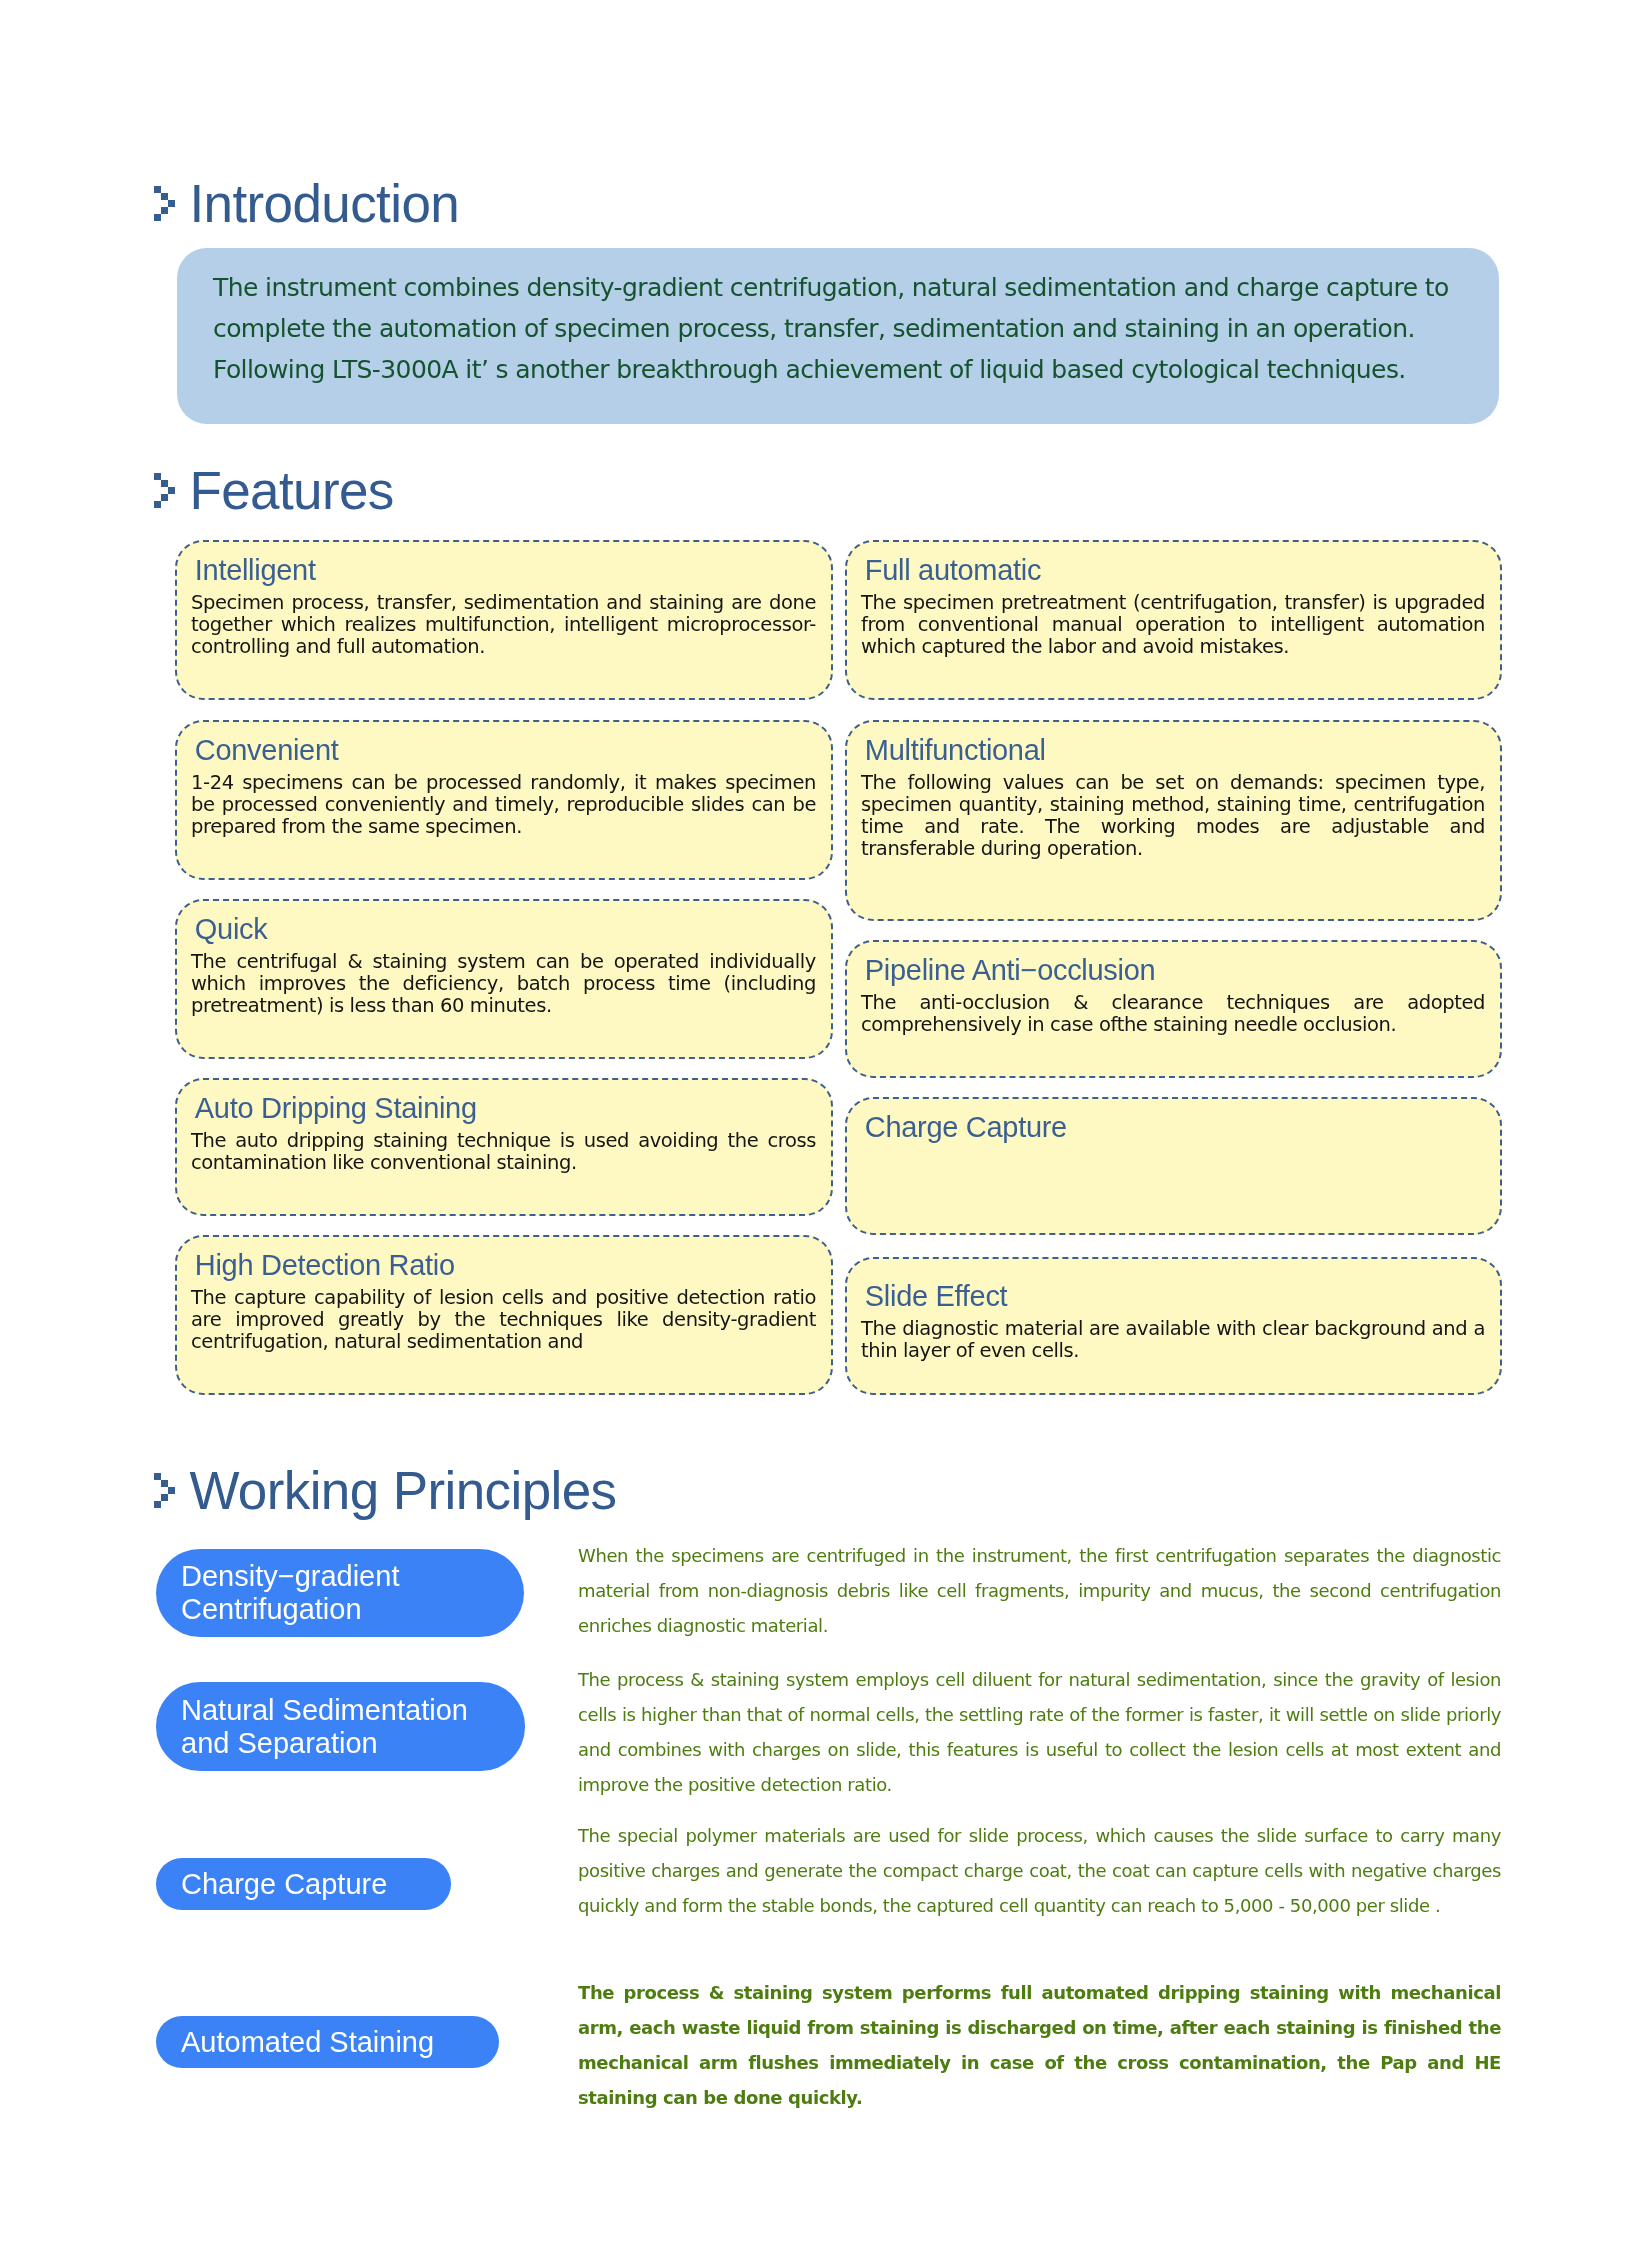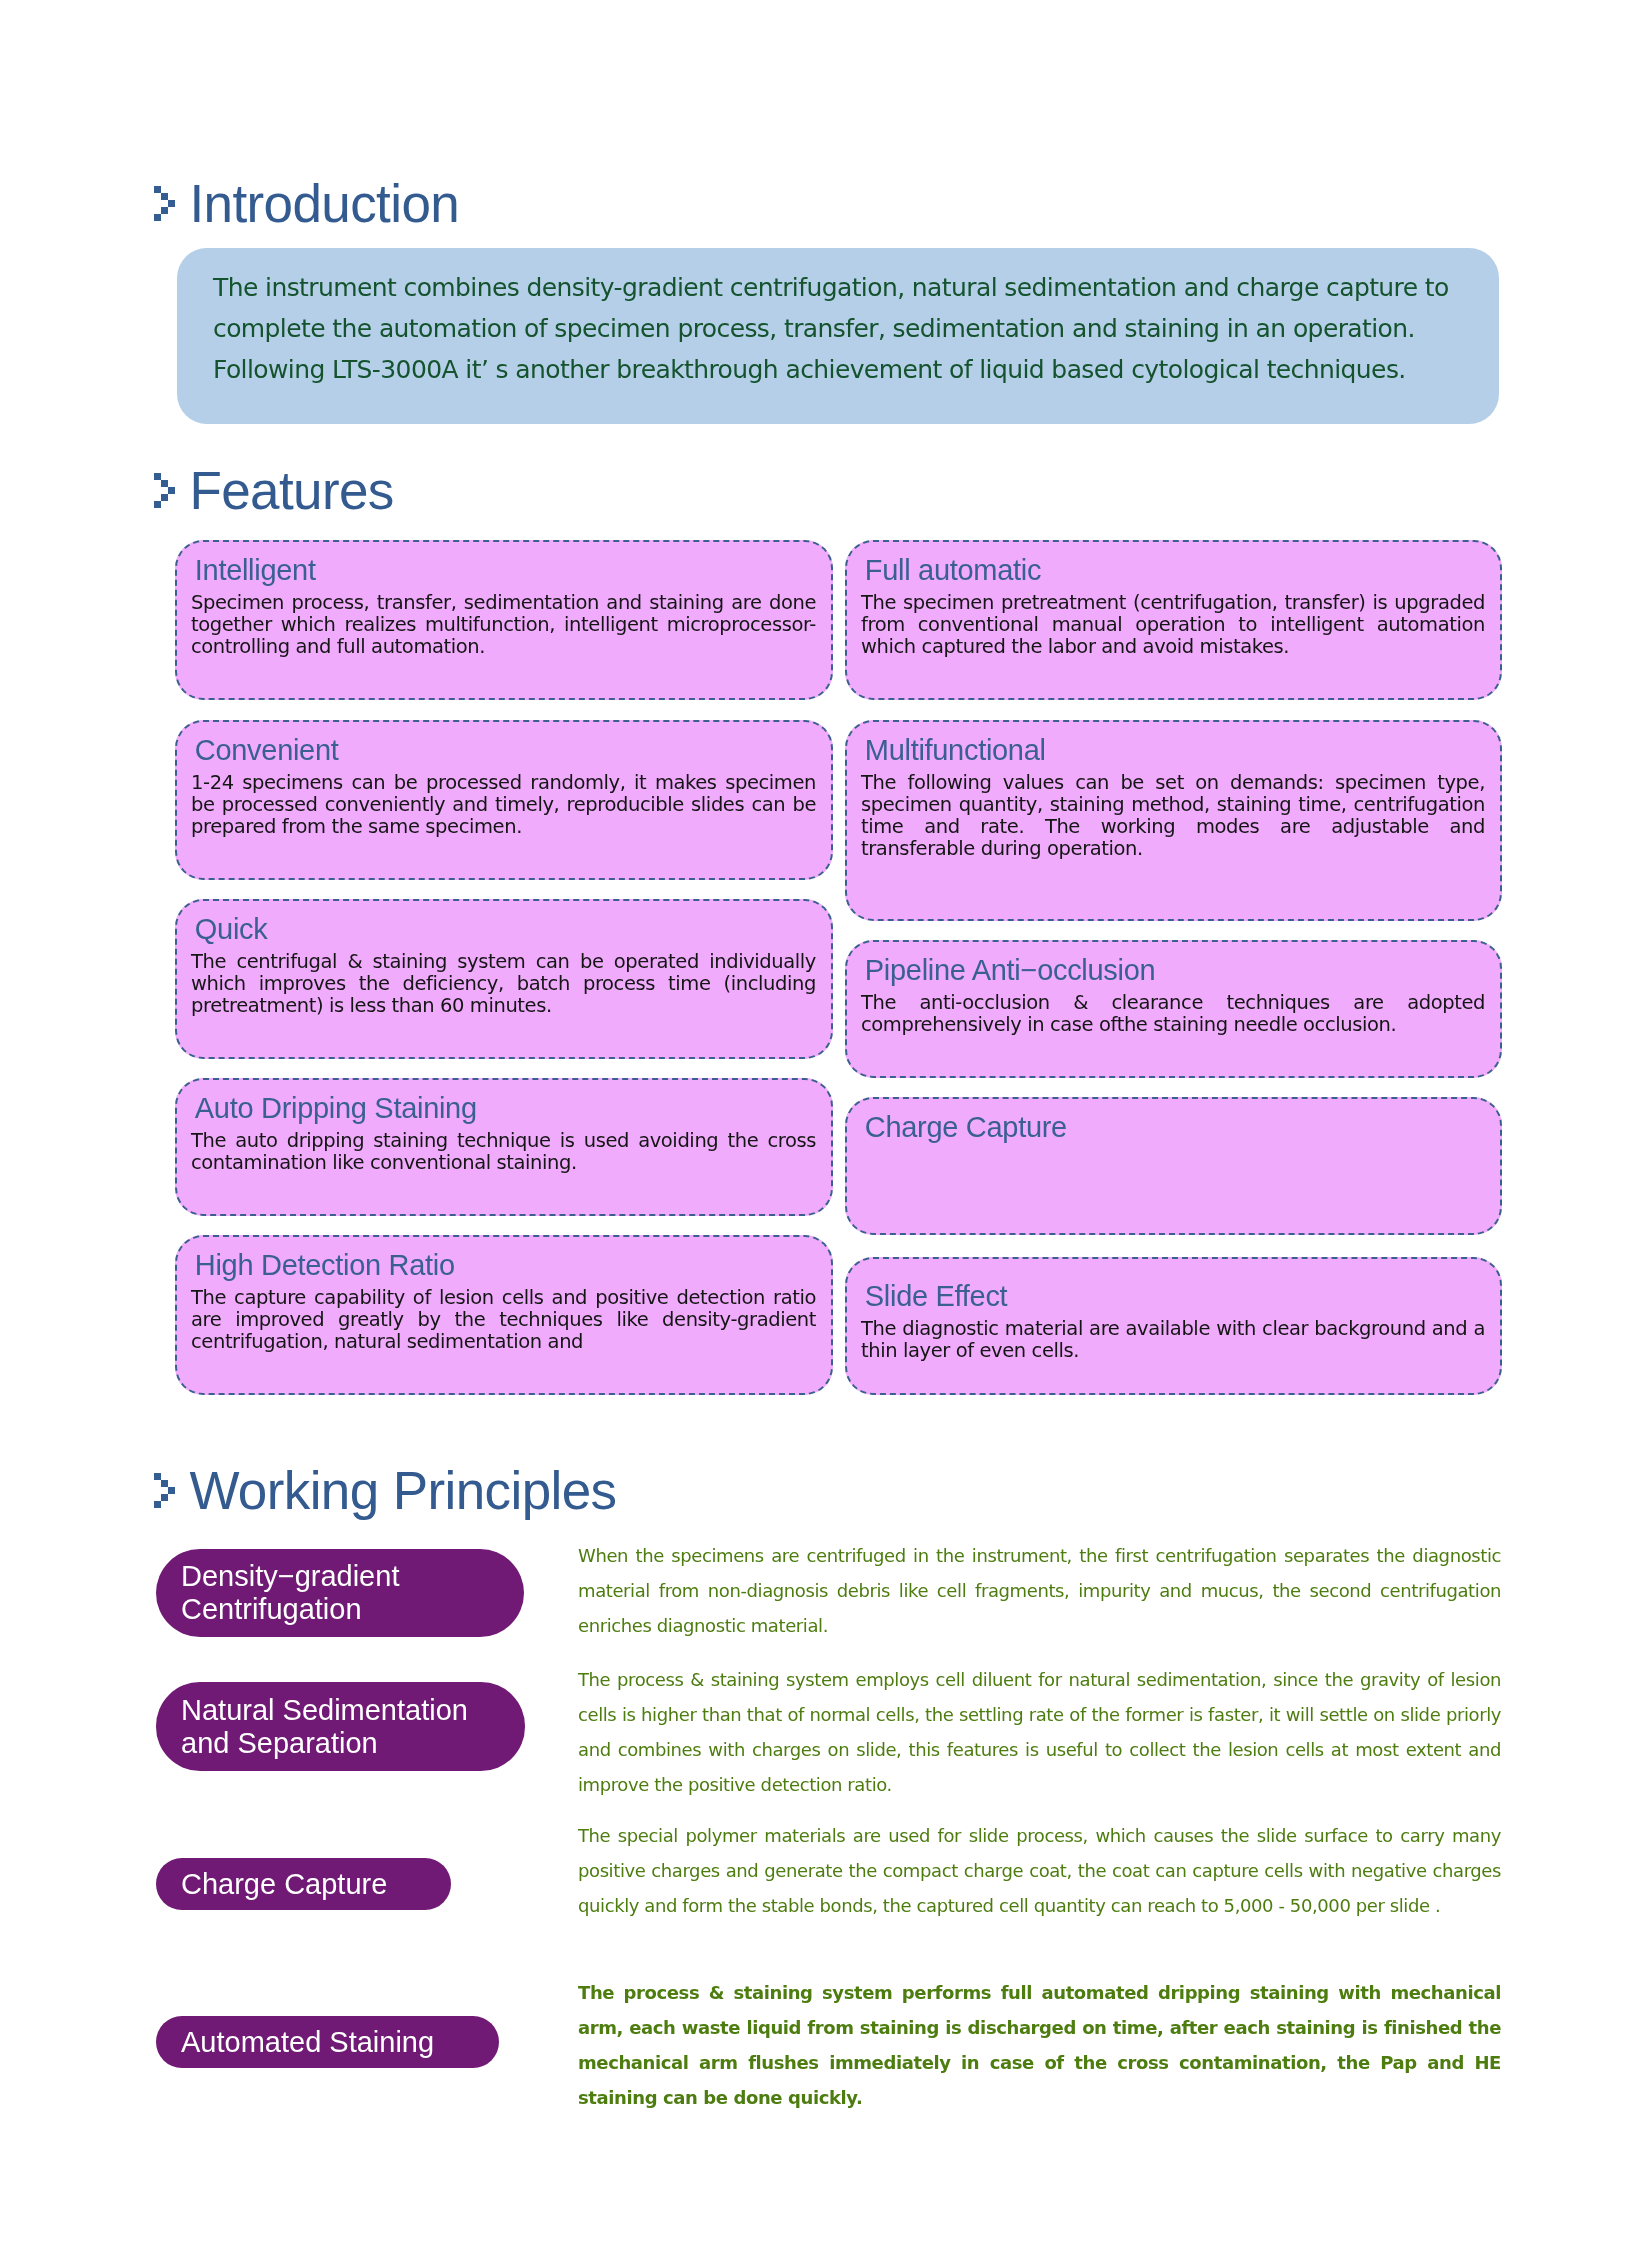--- a/index.html
+++ b/index.html
@@ -8,25 +8,25 @@
 
   .section-head { position: absolute; left: 154px; display: flex; align-items: center; height: 57px; }
   .chev { position: relative; width: 21.4px; height: 35px; margin-right: 14px; }
   .chev span { position: absolute; width: 7px; height: 7px; background: #345d92; }
   .section-title { font-family: "Liberation Sans", sans-serif; font-size: 53px; color: #345b8f; letter-spacing: -0.6px; line-height: 1; }
 
   .intro-box { position: absolute; left: 177px; top: 248px; width: 1322px; height: 176px;
     background: #b5cfe9; border-radius: 30px; padding: 19px 38px 0 36px; }
   .intro-text { font-family: "DejaVu Sans", sans-serif; font-size: 25px; line-height: 41px; color: #14532d; letter-spacing: -0.6px; }
 
-  .card { position: absolute; border: 2.5px dashed #3d5f8f; border-radius: 28px; padding: 8.8px 15px 0 14px; background: #f0abfc; }
+  .card { position: absolute; border: 2.5px dashed #3d5f8f; border-radius: 28px; padding: 8.8px 15px 0 14px; background: #fef9c3; }
   .card-title { font-family: "Liberation Sans", sans-serif; font-size: 29px; color: #3a5f92; line-height: 39px; margin-left: 3.8px; letter-spacing: -0.3px; }
   .card-text { font-family: "DejaVu Sans", sans-serif; font-size: 19.5px; line-height: 22px; color: #151515; text-align: justify; letter-spacing: -0.4px; margin-top: 2.5px; }
 
-  .pill { position: absolute; left: 156px; background: #701a75; color: #fff; border-radius: 44px;
+  .pill { position: absolute; left: 156px; background: #3b82f6; color: #fff; border-radius: 44px;
     font-family: "Liberation Sans", sans-serif; font-size: 29px; line-height: 33px; padding: 0 21.4px 0 25px;
     display: flex; align-items: center; }
   .pill-text { white-space: pre-line; }
 
   .wp-para { position: absolute; left: 578px; width: 923px; font-family: "DejaVu Sans", sans-serif;
     font-size: 18px; line-height: 35px; color: #4d7c0f; text-align: justify; letter-spacing: -0.4px; }
 </style>
 </head>
 <body>
 

